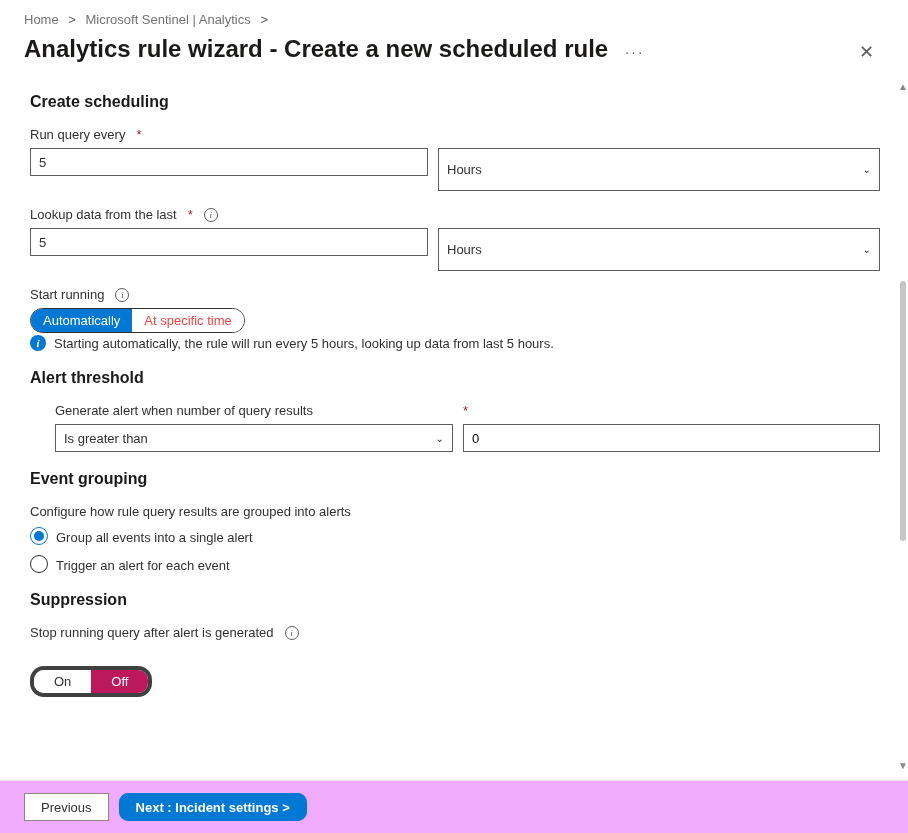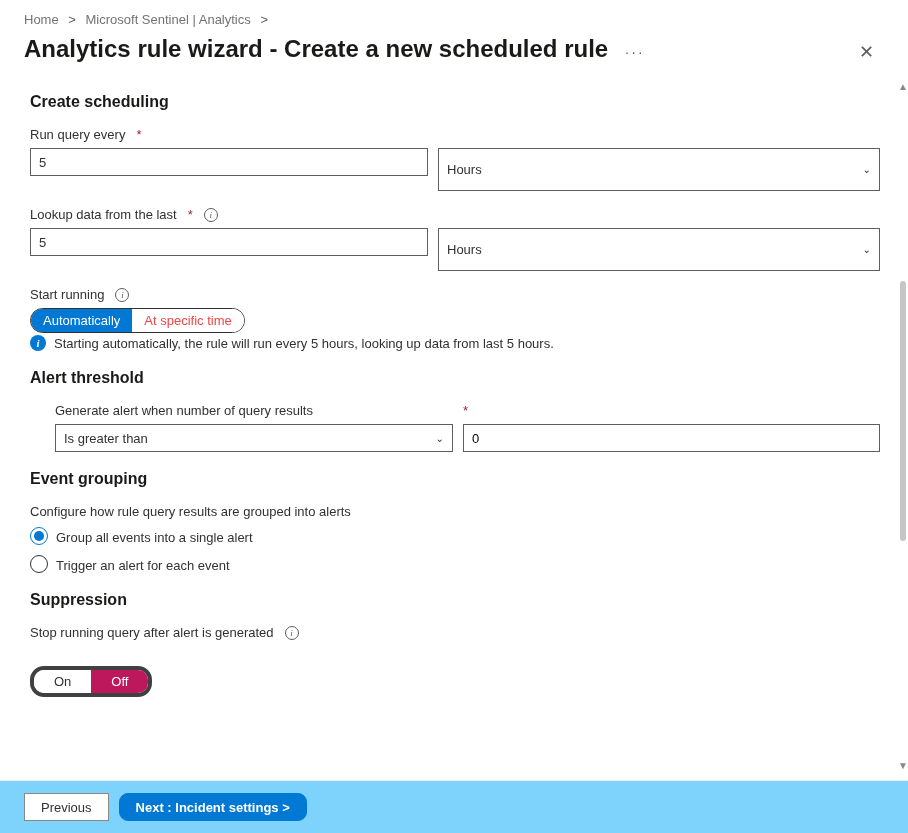--- a/index.html
+++ b/index.html
@@ -276,21 +276,21 @@
     }
     .footer {
       position: absolute;
       bottom: 0;
       left: 0;
       right: 0;
       border-top: 1px solid #edebe9;
       padding: 12px 24px;
       display: flex;
       gap: 10px;
-      background: #7dd3fc;
+      background: #f0abfc;
     }
     .btn {
       height: 28px;
       padding: 0 16px;
       font-size: 13px;
       cursor: pointer;
       border: 1px solid #8a8886;
       background: #fff;
       color: #323130;
     }

